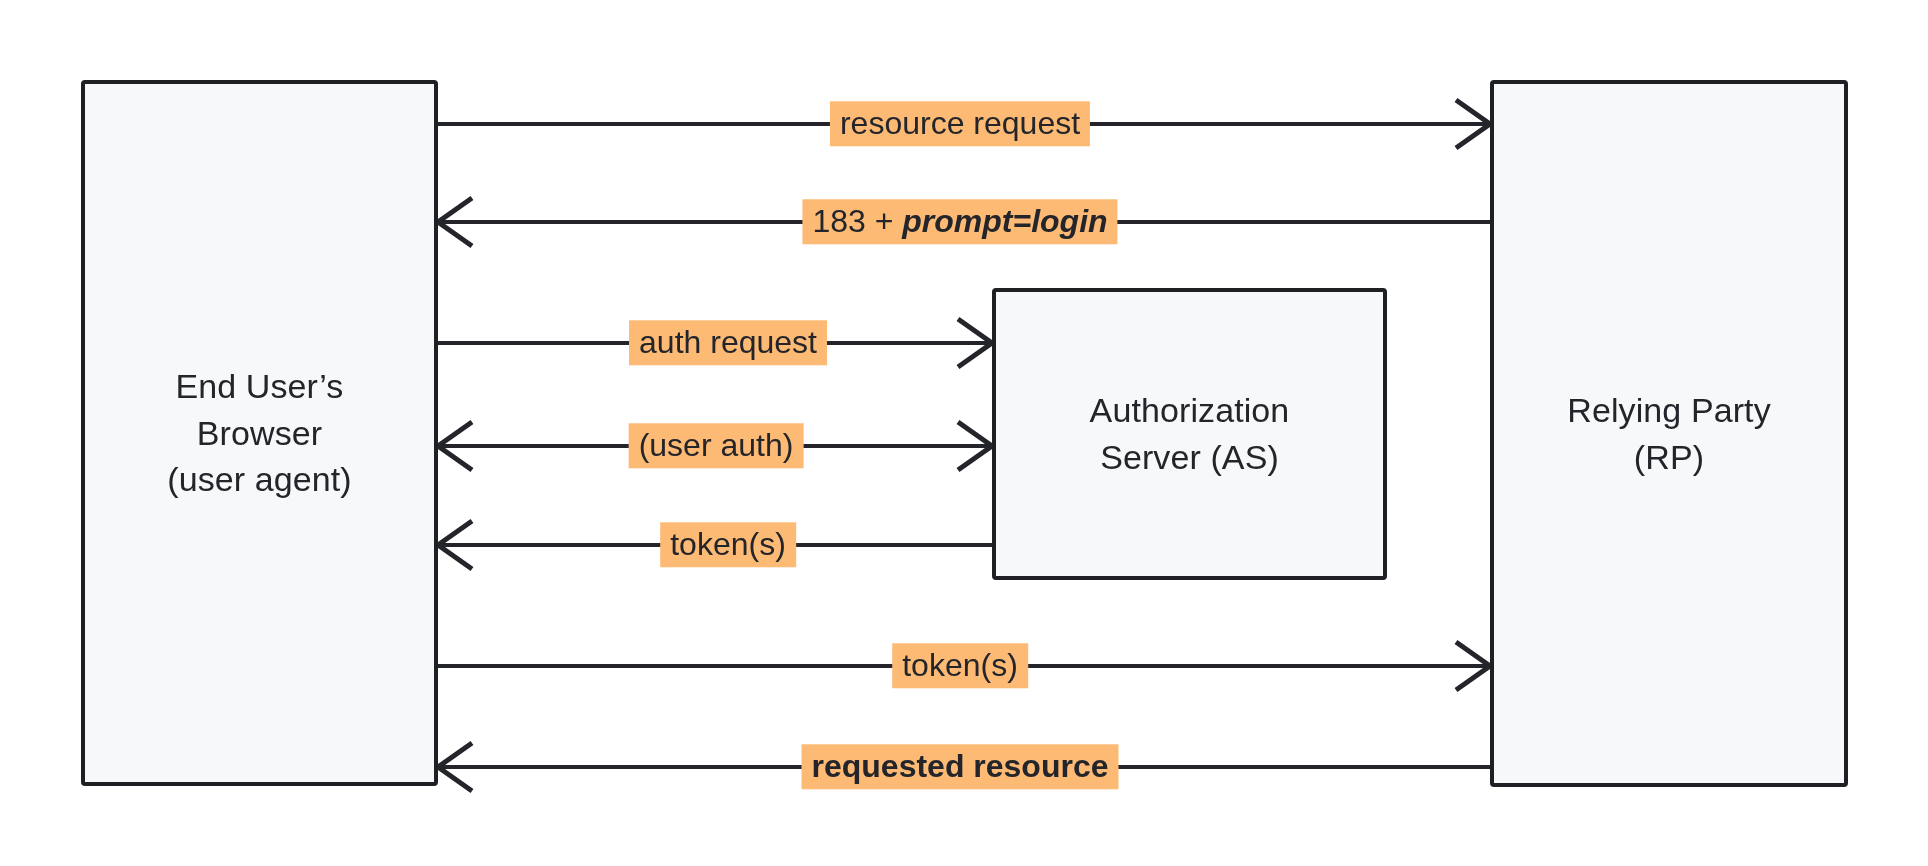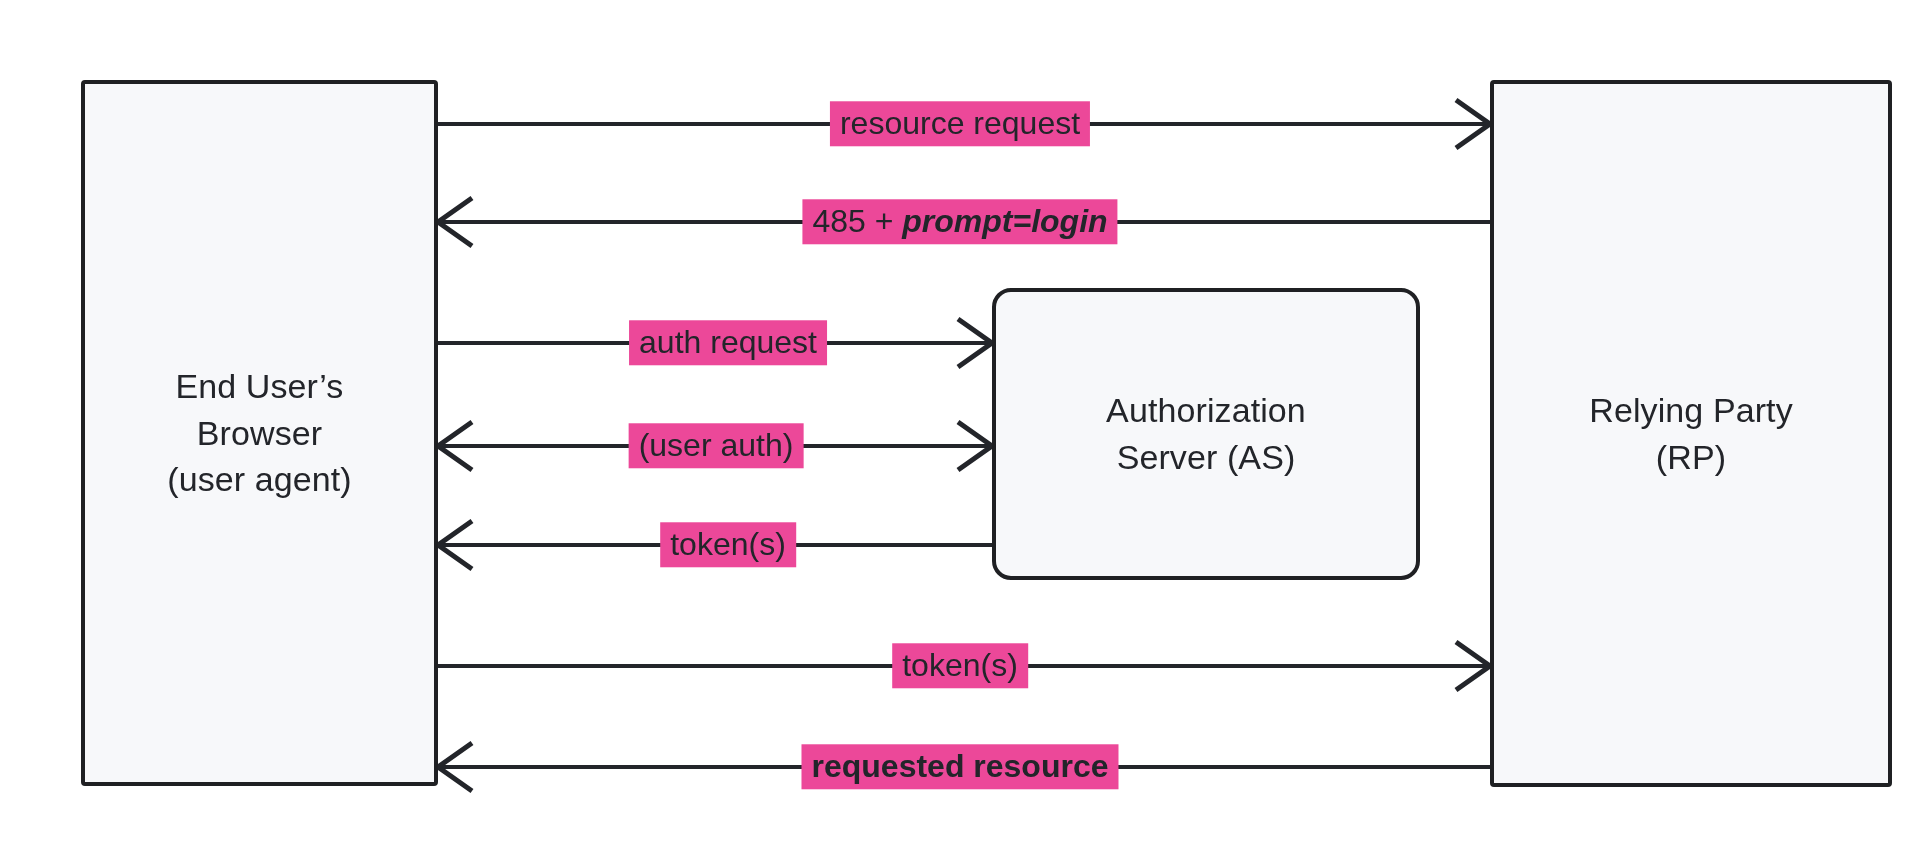--- a/index.html
+++ b/index.html
@@ -40,21 +40,21 @@
     line-height: 1.38;
     letter-spacing: 0.1px;
   }
   .node-label {
     display: block;
     white-space: pre-line;
   }
   .edge-label {
     position: absolute;
     transform: translate(-50%, -50%);
-    background: #ec4899;
+    background: #fdba74;
     color: #23252a;
     font-size: 32px;
     line-height: 1.42;
     text-align: center;
     white-space: nowrap;
     padding: 0 10px;
   }
   .edge-label .it {
     font-style: italic;
     font-weight: bold;
@@ -89,33 +89,33 @@
         <path d="M 472 743 L 438 767 L 472 791"></path>
       </g>
   </svg>
 
   <div class="node-box" id="node-browser" style="left: 81px; top: 80px; width: 357px; height: 706px;">
     <span class="node-label">End User’s
 Browser
 (user agent)</span>
   </div>
 
-  <div class="node-box" id="node-as" style="left: 992px; top: 288px; width: 428px; height: 292px; border-radius: 19px;">
+  <div class="node-box" id="node-as" style="left: 992px; top: 288px; width: 395px; height: 292px;">
     <span class="node-label">Authorization
 Server (AS)</span>
   </div>
 
-  <div class="node-box" id="node-rp" style="left: 1490px; top: 80px; width: 402px; height: 707px;">
+  <div class="node-box" id="node-rp" style="left: 1490px; top: 80px; width: 358px; height: 707px;">
     <span class="node-label">Relying Party
 (RP)</span>
   </div>
 
   <div id="edge-label-layer">
       <div class="edge-label" style="left: 960px; top: 124px;"><span>resource request</span></div>
-      <div class="edge-label" style="left: 960px; top: 222px;"><span>485 + </span><span class="it">prompt=login</span></div>
+      <div class="edge-label" style="left: 960px; top: 222px;"><span>183 + </span><span class="it">prompt=login</span></div>
       <div class="edge-label" style="left: 728px; top: 343px;">
         <span class="ln"><span>auth request</span></span>
       </div>
       <div class="edge-label" style="left: 716px; top: 446px;"><span>(user auth)</span></div>
       <div class="edge-label" style="left: 728px; top: 545px;"><span>token(s)</span></div>
       <div class="edge-label" style="left: 960px; top: 666px;"><span>token(s)</span></div>
       <div class="edge-label" style="left: 960px; top: 767px; font-weight: bold;"><span>requested resource</span></div>
     </div>
 
 </div>

